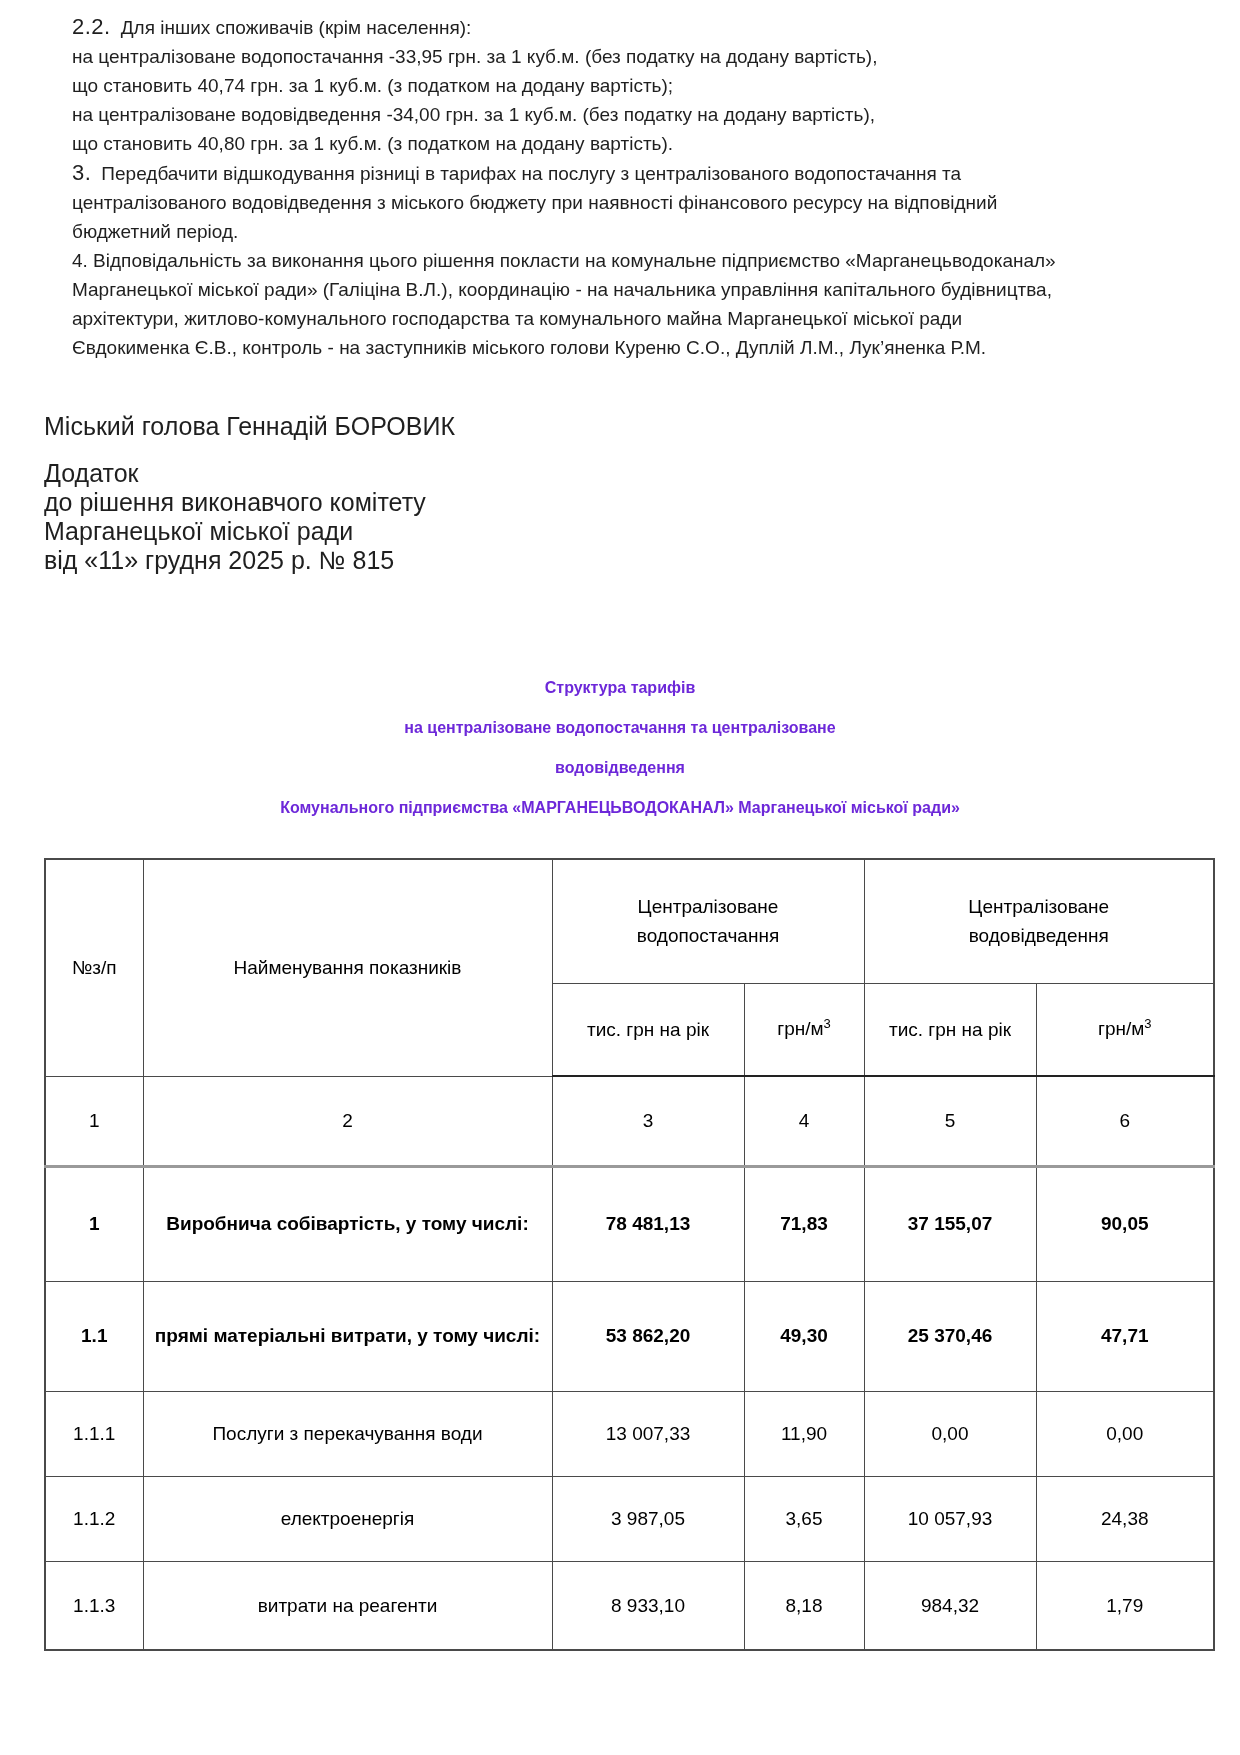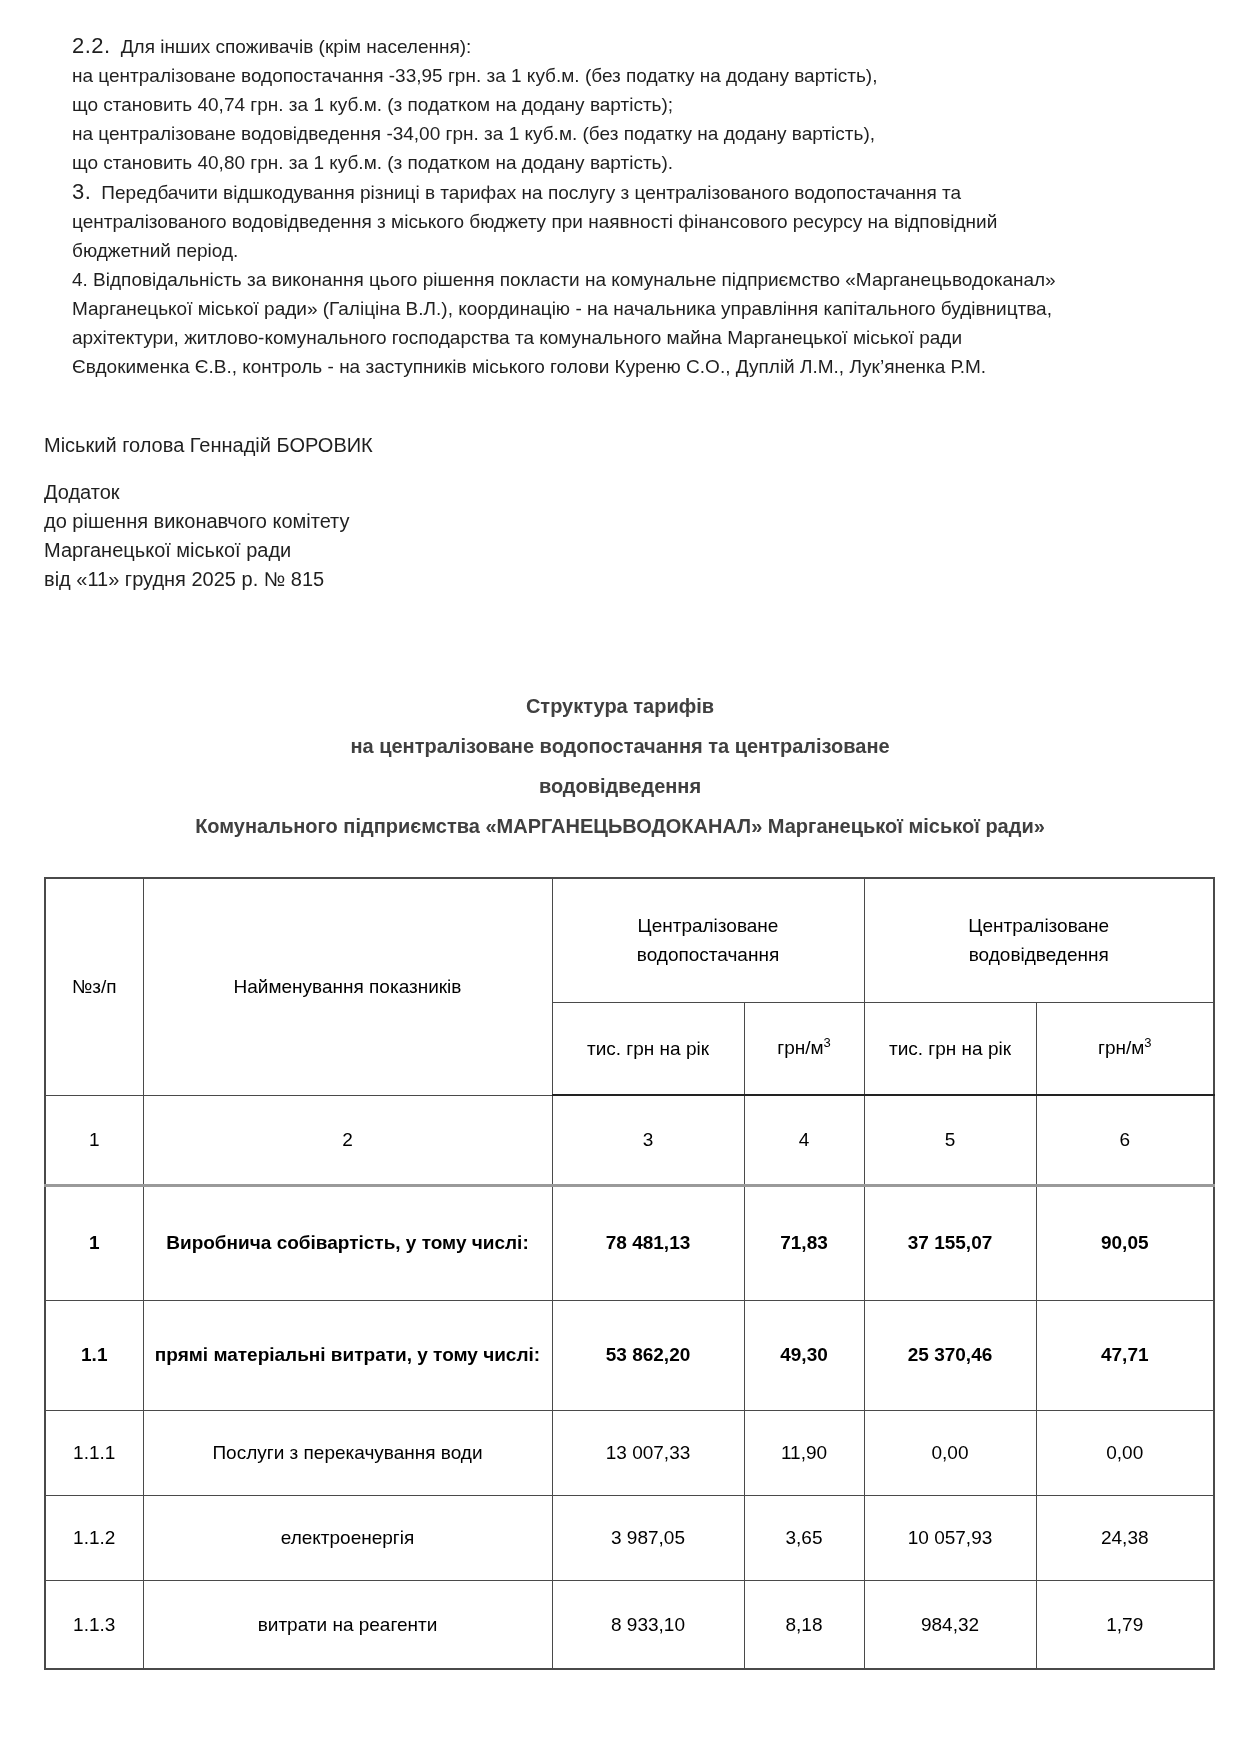--- a/index.html
+++ b/index.html
@@ -9,53 +9,53 @@
     color: #1a1a1a;
     font-family: "Liberation Sans", "DejaVu Sans", sans-serif;
   }
   body {
     width: 1240px;
     height: 1755px;
     position: relative;
     overflow: hidden;
   }
   .page {
-    padding-top: 31px;
+    padding-top: 12px;
   }
   
   .text-block {
     margin-left: 72px;
     font-size: 19px;
     line-height: 29px;
     color: #1f1f1f;
   }
   .text-line { white-space: nowrap; }
   .p-marker {
     font-size: 22px;
     letter-spacing: 0.5px;
     margin-right: 10px;
   }
   
   .left-block {
     margin-left: 44px;
-    font-size: 20px;
+    font-size: 25px;
     line-height: 29px;
     color: #1f1f1f;
   }
   .signature { margin-top: 50px; }
   .appendix-line { }
   .appendix-line:first-of-type { margin-top: 18px; }
   
   .titles {
     margin-top: 98px;
     text-align: center;
     font-weight: bold;
-    font-size: 20px;
+    font-size: 16px;
     line-height: 29px;
-    color: #404040;
+    color: #6d28d9;
   }
   .title-line { margin-top: 11px; }
   .title-line:first-child { margin-top: 0; }
   
   table.tariff {
     margin-top: 36px;
     margin-left: 44px;
     border-collapse: collapse;
     table-layout: fixed;
     width: 1169px;

